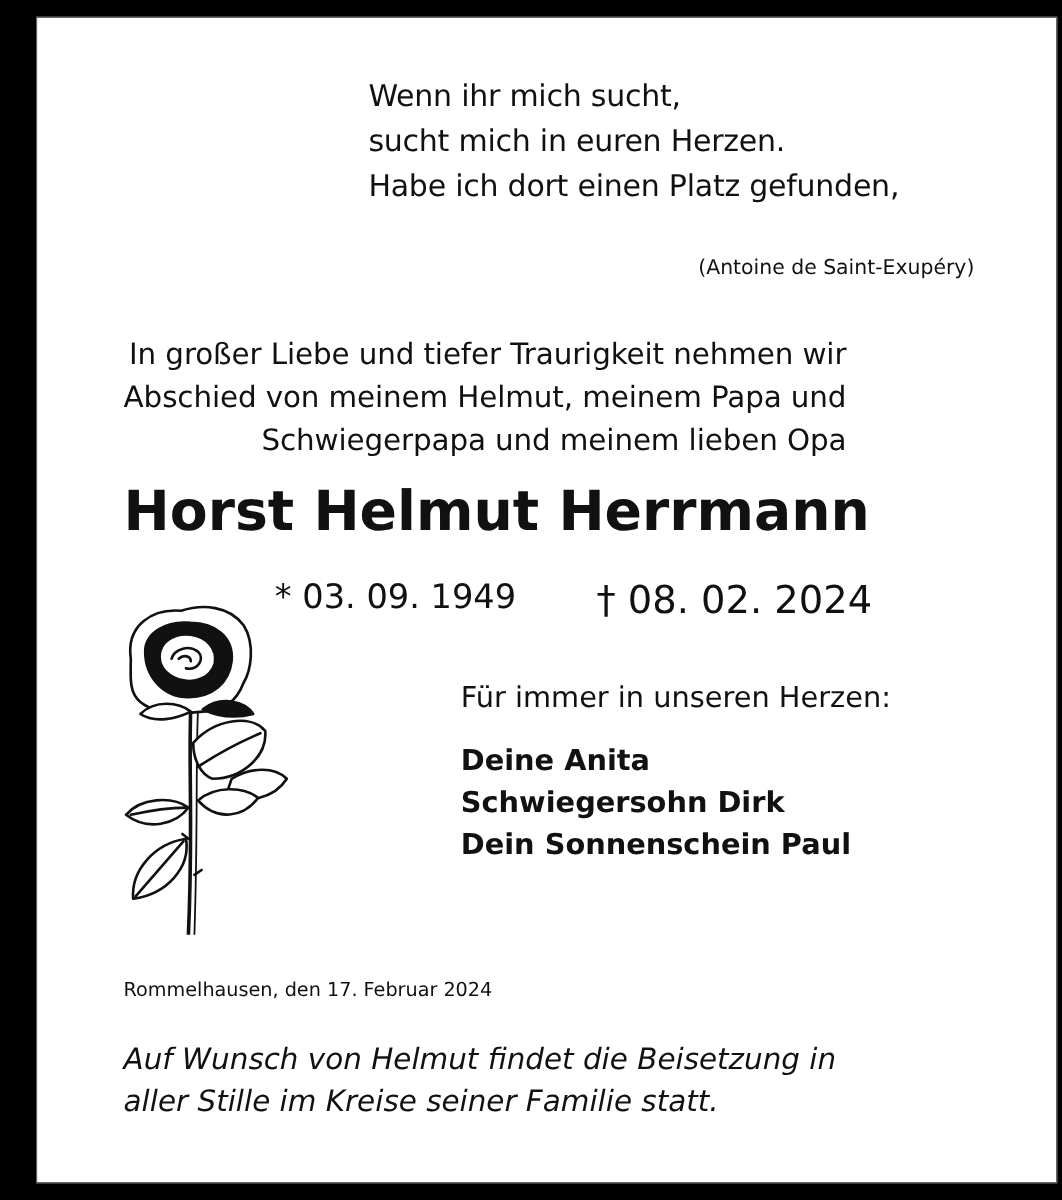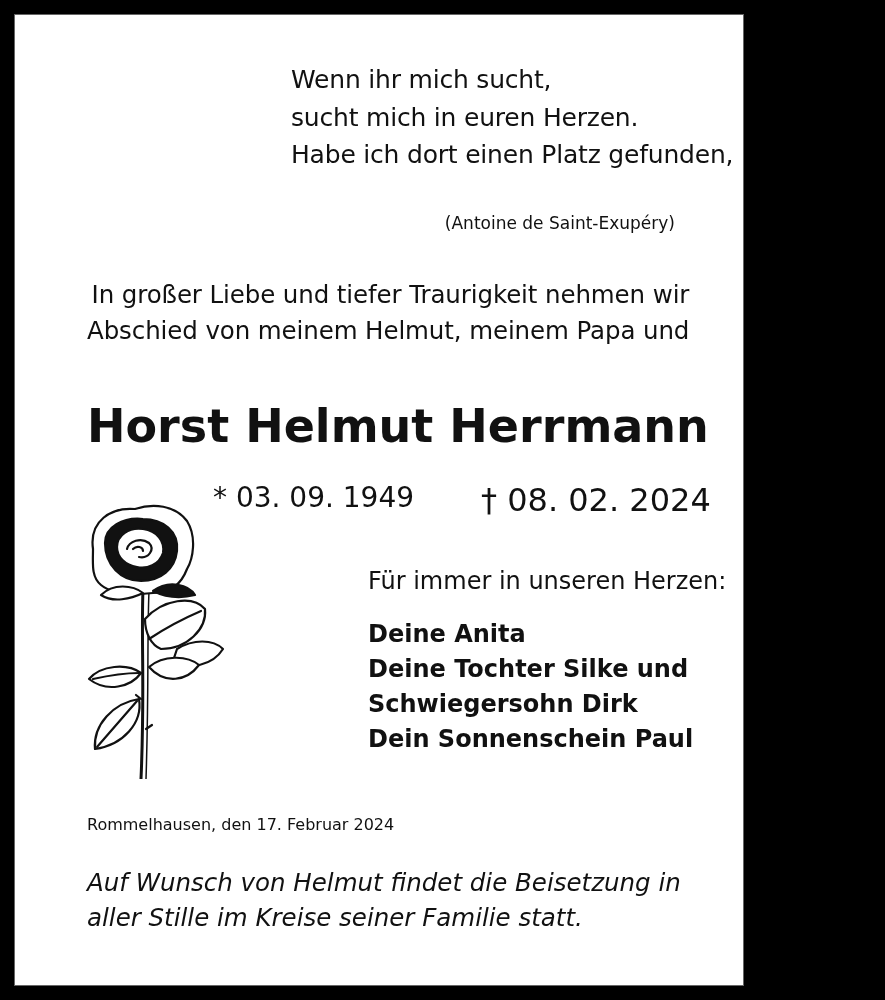--- a/index.html
+++ b/index.html
@@ -2,22 +2,22 @@
 <html><head>
   <meta charset="utf-8">
   <style>
     html, body { margin: 0; padding: 0; }
     body {
       width: 885px; height: 1000px; background: #000;
       position: relative; overflow: hidden;
       font-family: "DejaVu Sans", sans-serif; color: #111;
     }
     .page {
-      position: absolute; left: 14px; top: 14px;
-      width: 730px; height: 972px; background: #fff;
+      position: absolute; left: 30px; top: 14px;
+      width: 851px; height: 972px; background: #fff;
       border: 1px solid #666; box-sizing: border-box;
     }
     .abs { position: absolute; white-space: nowrap; }
     .poem { left: 276px; top: 46px; font-size: 25px; line-height: 37.5px; letter-spacing: -0.2px; }
     .poem div { white-space: nowrap; }
     .author { right: 68px; top: 198px; font-size: 17px; }
     .intro { left: 72px; top: 262px; font-size: 24.5px; line-height: 36px; letter-spacing: -0.1px; }
     .intro div { white-space: nowrap; text-align: right; }
     .name { left: 72px; top: 384px; font-size: 46px; font-weight: bold; letter-spacing: 0px; }
     .birth { left: 198px; top: 466px; font-size: 28px; }
@@ -38,20 +38,21 @@
   <div class="abs poem">
     <div>Wenn ihr mich sucht,</div>
     <div>sucht mich in euren Herzen.</div>
     <div>Habe ich dort einen Platz gefunden,</div>
   </div>
   <div class="abs author">(Antoine de Saint-Exupéry)</div>
 
   <div class="abs intro">
     <div>In großer Liebe und tiefer Traurigkeit nehmen wir</div>
     <div>Abschied von meinem Helmut, meinem Papa und</div>
+    <div>Schwiegerpapa und meinem lieben Opa</div>
   </div>
 
   <div class="abs name">Horst Helmut Herrmann</div>
 
   <div class="abs birth">* 03. 09. 1949</div>
   <div class="abs death">† 08. 02. 2024</div>
 
   <svg class="abs rose" viewBox="0 0 144 280">
     <g fill="none" stroke="#111" stroke-width="2.2" stroke-linejoin="round" stroke-linecap="round">
 
@@ -78,21 +79,20 @@
       <path d="M14 248 C28 232, 42 216, 54 202"></path>
 
       <path d="M63 230 l6 -4"></path>
       <path d="M58 200 l-5 -4"></path>
     </g>
   </svg>
 
   <div class="abs forever">Für immer in unseren Herzen:</div>
   <div class="abs family">
     <div>Deine Anita</div>
-    <div>Deine Tochter Silke und</div>
     <div>Schwiegersohn Dirk</div>
     <div>Dein Sonnenschein Paul</div>
   </div>
 
   <div class="abs place">Rommelhausen, den 17. Februar 2024</div>
   <div class="abs note">
     <div>Auf Wunsch von Helmut findet die Beisetzung in</div>
     <div>aller Stille im Kreise seiner Familie statt.</div>
   </div>
 </div>

